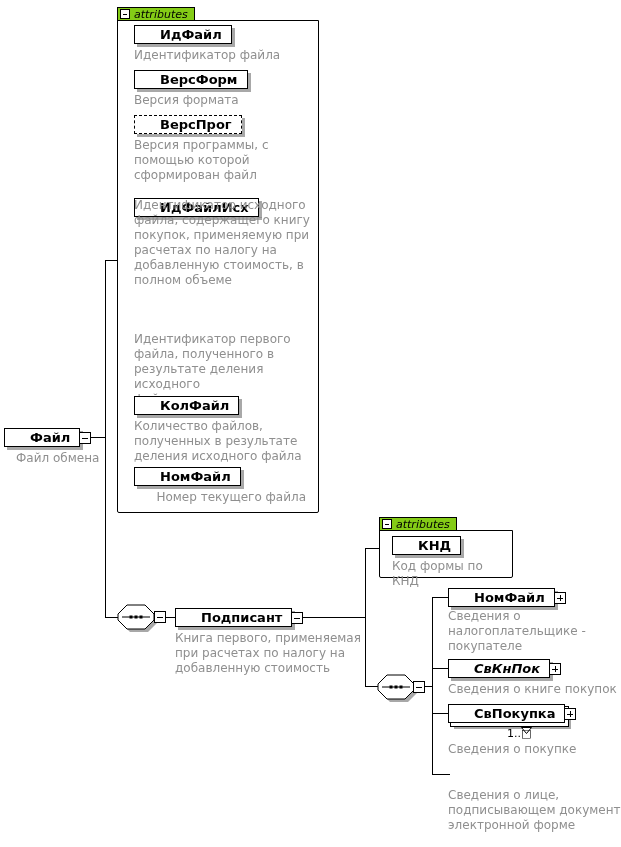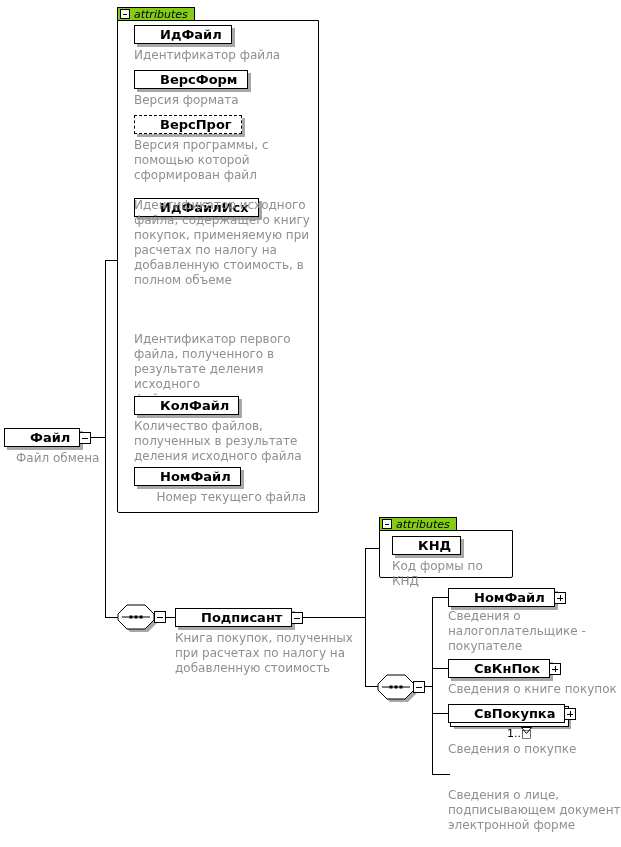--- a/index.html
+++ b/index.html
@@ -123,21 +123,21 @@
       <rect x="17.5" y="11.5" width="3" height="3" fill="#000"></rect>
       <rect x="22.5" y="11.5" width="3" height="3" fill="#000"></rect>
     </svg>
   </div>
   <div class="toggle" style="position:absolute;left:154px;top:611px;"></div>
 
   <div class="node" style="left:175px;top:608px;">
     <span class="nodebox">Подписант</span>
     <span class="toggle"></span>
   </div>
-  <div class="desc" style="left:175px;top:631px;width:200px;">Книга покупок, полученных
+  <div class="desc" style="left:175px;top:631px;width:200px;">Книга первого, применяемая
 при расчетах по налогу на
 добавленную стоимость</div>
 
   <div class="panel" style="left:379px;top:530px;width:134px;height:48px;"></div>
   <div class="tab" style="left:379px;top:517px;">
     <span class="toggle small"></span>
     <span class="tab-label">attributes</span>
   </div>
   <div class="node" style="left:392px;top:536px;text-align:right;">
     <span class="nodebox">КНД</span>
@@ -157,21 +157,21 @@
   <div class="toggle" style="position:absolute;left:413px;top:681px;"></div>
 
   <div class="node" style="left:448px;top:588px;">
     <span class="nodebox">НомФайл</span>
     <span class="toggle plus"></span>
   </div>
   <div class="desc" style="left:448px;top:609px;width:170px;">Сведения о
 налогоплательщике -
 покупателе</div>
 
-  <div class="node" style="left:448px;top:659px;">
+  <div class="node" style="left:448px;top:659px;font-style:italic;">
     <span class="nodebox">СвКнПок</span>
     <span class="toggle plus"></span>
   </div>
   <div class="desc" style="left:448px;top:682px;width:175px;">Сведения о книге покупок</div>
 
   <div class="node" style="left:448px;top:704px;">
     <span class="nodebox multi">СвПокупка</span>
     <span class="toggle plus"></span>
   </div>
   <div class="notch" style="left:521px;top:720px;">

